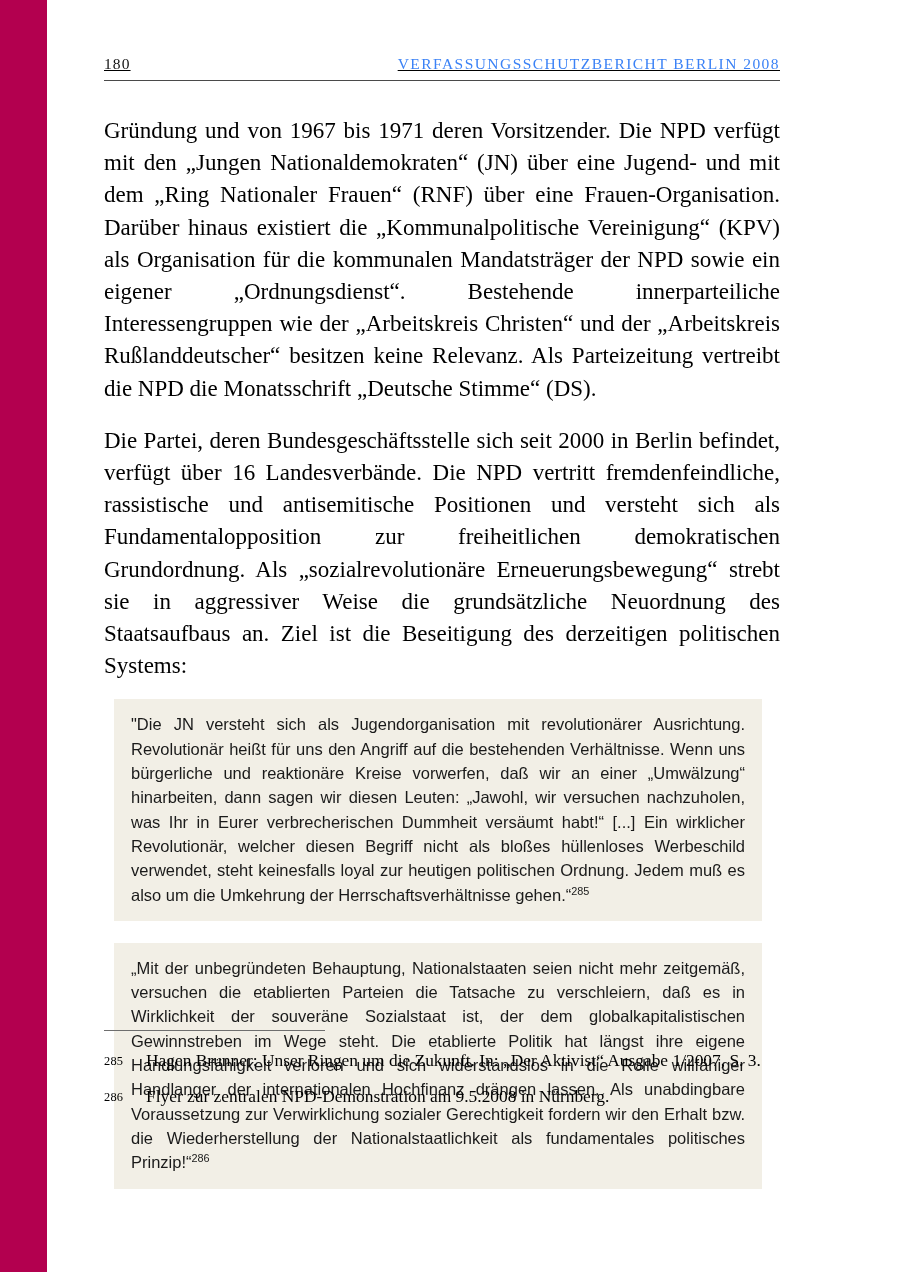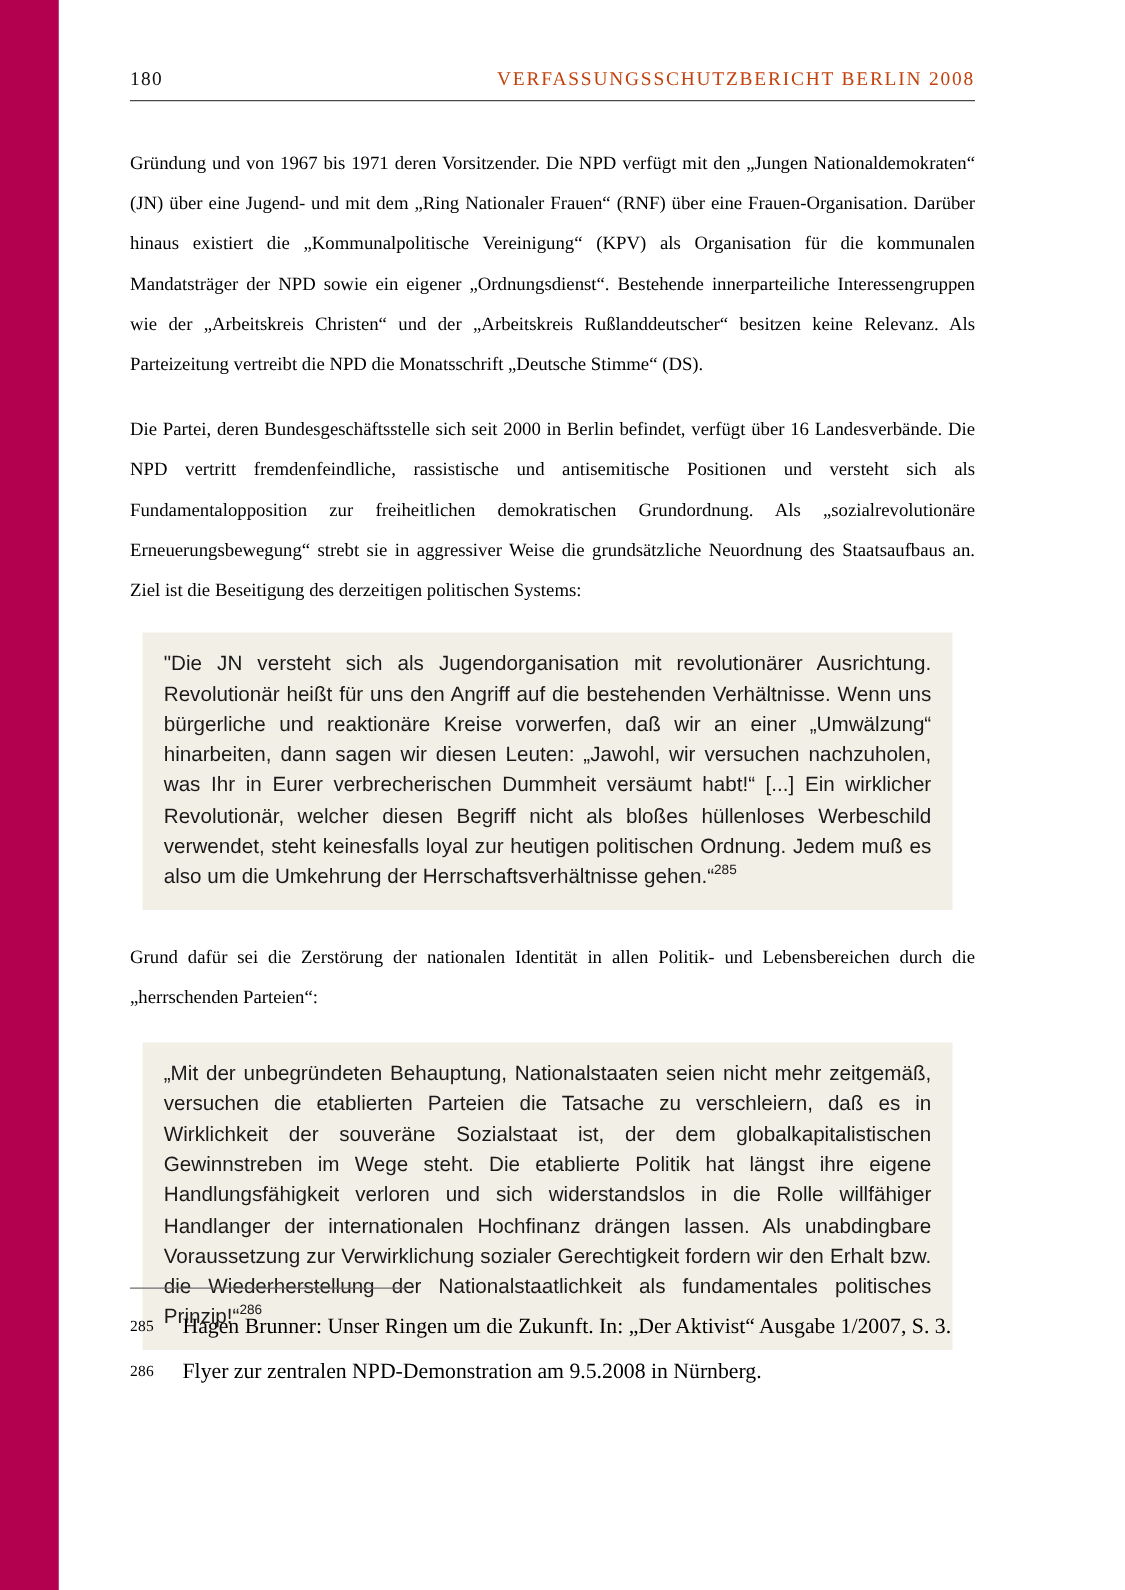--- a/index.html
+++ b/index.html
@@ -46,36 +46,37 @@
   }
 
   
   .runhead {
     display: flex;
     align-items: baseline;
     justify-content: space-between;
     border-bottom: 1.4px solid #4a4a4a;
     padding-bottom: 7px;
     margin-bottom: 34px;
+    text-decoration: underline;
   }
   .folio {
     font-size: 15.5px;
     letter-spacing: 1.1px;
     color: #111;
   }
   .runtitle {
     font-size: 15.5px;
     letter-spacing: 1.45px;
-    color: #c2410c;
+    color: #3b82f6;
     white-space: nowrap;
   }
 
   
   p.body {
-    font-size: 15px;
+    font-size: 23px;
     line-height: 32.2px;
     text-align: justify;
     text-justify: inter-word;
     margin: 0 0 20px 0;
     hyphens: manual;
     -webkit-hyphens: manual;
   }
   p.body.tight { margin-bottom: 17px; }
   p.body.lead  { margin-bottom: 20px; }
 
@@ -151,21 +152,20 @@
     </div>
 
     <p class="body lead">Gründung und von 1967 bis 1971 deren Vorsitzender. Die NPD verfügt mit den „Jungen Nationaldemokraten“ (JN) über eine Jugend- und mit dem „Ring Nationaler Frauen“ (RNF) über eine Frauen-Organisation. Darüber hinaus existiert die „Kommunalpolitische Vereinigung“ (KPV) als Organisation für die kommunalen Mandatsträger der NPD sowie ein eigener „Ordnungsdienst“. Bestehende innerparteiliche Interessengruppen wie der „Arbeitskreis Christen“ und der „Arbeitskreis Rußlanddeutscher“ besitzen keine Relevanz. Als Parteizeitung vertreibt die NPD die Monatsschrift „Deutsche Stimme“ (DS).</p>
 
     <p class="body tight">Die Partei, deren Bundesgeschäftsstelle sich seit 2000 in Berlin befindet, verfügt über 16 Landesverbände. Die NPD vertritt fremdenfeindliche, rassistische und antisemitische Positionen und versteht sich als Fundamentalopposition zur freiheitlichen demokratischen Grundordnung. Als „sozialrevolutionäre Erneuerungsbewegung“ strebt sie in aggressiver Weise die grundsätzliche Neuordnung des Staatsaufbaus an. Ziel ist die Beseitigung des derzeitigen politischen Systems:</p>
 
     <div class="quote">
       <p><span>"Die JN versteht sich als Jugendorganisation mit revolutionärer Ausrichtung. Revolutionär heißt für uns den Angriff auf die bestehenden Verhältnisse. Wenn uns bürgerliche und reaktionäre Kreise vorwerfen, daß wir an einer „Umwälzung“ hinarbeiten, dann sagen wir diesen Leuten: „Jawohl, wir versuchen nachzuholen, was Ihr in Eurer verbrecherischen Dummheit versäumt habt!“ [...] Ein wirklicher Revolutionär, welcher diesen Begriff nicht als bloßes hüllenloses Werbeschild verwendet, steht keinesfalls loyal zur heutigen politischen Ordnung. Jedem muß es also um die Umkehrung der Herrschaftsverhältnisse gehen.“</span><sup>285</sup></p>
     </div>
 
-    <p class="body after-quote">Grund dafür sei die Zerstörung der nationalen Identität in allen Politik- und Lebensbereichen durch die „herrschenden Parteien“:</p>
 
     <div class="quote">
       <p><span>„Mit der unbegründeten Behauptung, Nationalstaaten seien nicht mehr zeitgemäß, versuchen die etablierten Parteien die Tatsache zu verschleiern, daß es in Wirklichkeit der souveräne Sozialstaat ist, der dem globalkapitalistischen Gewinnstreben im Wege steht. Die etablierte Politik hat längst ihre eigene Handlungsfähigkeit verloren und sich widerstandslos in die Rolle willfähiger Handlanger der internationalen Hochfinanz drängen lassen. Als unabdingbare Voraussetzung zur Verwirklichung sozialer Gerechtigkeit fordern wir den Erhalt bzw. die Wiederherstellung der Nationalstaatlichkeit als fundamentales politisches Prinzip!“</span><sup>286</sup></p>
     </div>
 
   </div>
 
   <div class="footnotes">
     <div class="fn-rule"></div>
 

